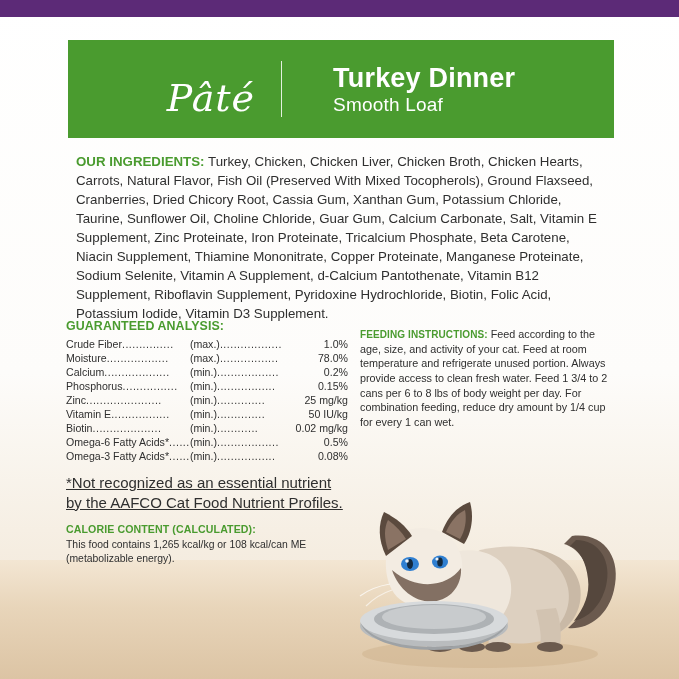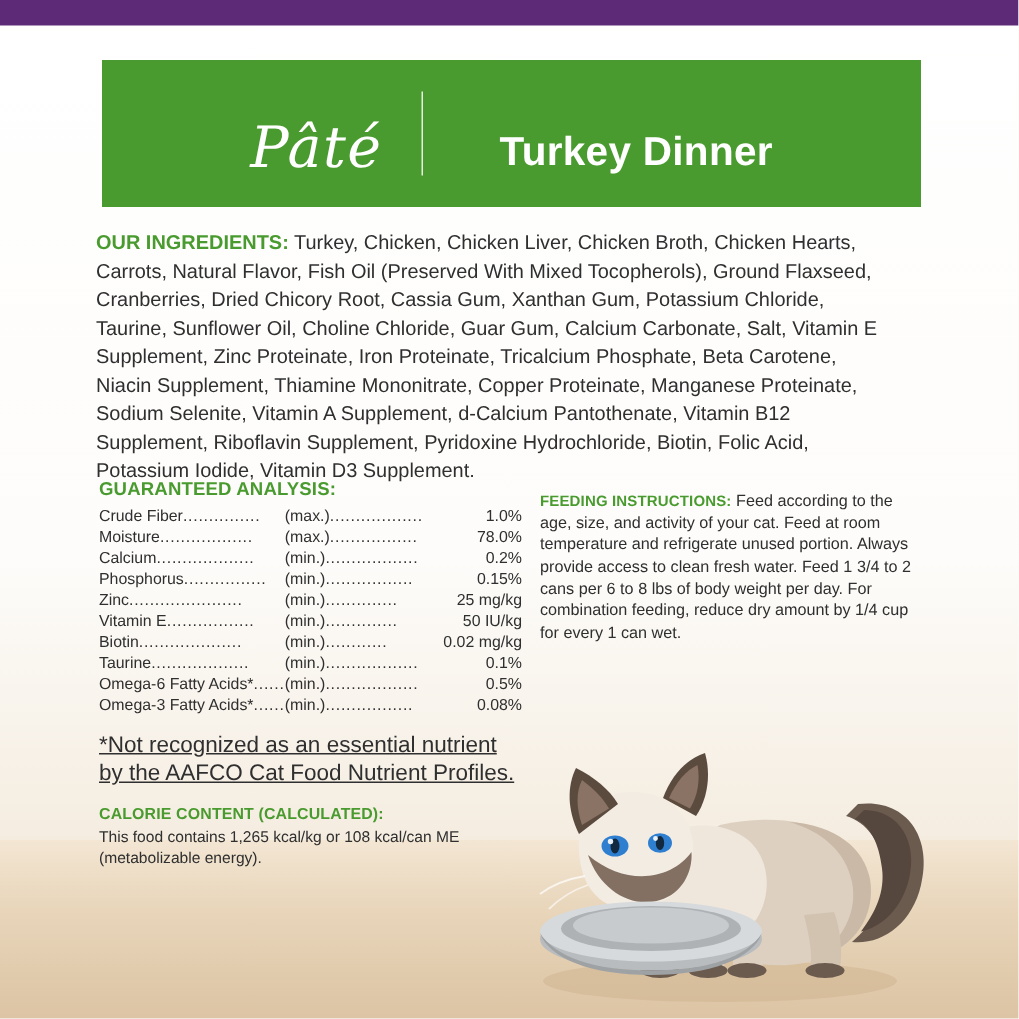--- a/index.html
+++ b/index.html
@@ -100,21 +100,21 @@
     font-size: 19px;
     font-weight: normal;
     line-height: 1.25;
     letter-spacing: .2px;
   }
 
   
   .ingredients {
     position: absolute;
     top: 152px;
-    left: 64px;
+    left: 76px;
     width: 534px;
     font-size: 13.3px;
     line-height: 1.43;
     color: #2f2f2f;
   }
   .ingredients .label {
     color: #4a9b2f;
     font-weight: bold;
   }
 
@@ -227,20 +227,21 @@
 <div class="page">
 
   <div class="top-band"></div>
 
   <div class="hero">
     <div class="hero-inner">
       <div class="hero-pate">Pâté</div>
       <div class="hero-divider"></div>
       <div class="hero-right">
         <div class="hero-title">Turkey Dinner</div>
+        <div class="hero-sub">Smooth Loaf</div>
       </div>
     </div>
   </div>
 
   <div class="ingredients">
     <span class="label">OUR INGREDIENTS:</span><span> Turkey, Chicken, Chicken Liver, Chicken Broth, Chicken Hearts, Carrots, Natural Flavor, Fish Oil (Preserved With Mixed Tocopherols), Ground Flaxseed, Cranberries, Dried Chicory Root, Cassia Gum, Xanthan Gum, Potassium Chloride, Taurine, Sunflower Oil, Choline Chloride, Guar Gum, Calcium Carbonate, Salt, Vitamin E Supplement, Zinc Proteinate, Iron Proteinate, Tricalcium Phosphate, Beta Carotene, Niacin Supplement, Thiamine Mononitrate, Copper Proteinate, Manganese Proteinate, Sodium Selenite, Vitamin A Supplement, d-Calcium Pantothenate, Vitamin B12 Supplement, Riboflavin Supplement, Pyridoxine Hydrochloride, Biotin, Folic Acid, Potassium Iodide, Vitamin D3 Supplement.</span>
   </div>
 
   <div class="col-left">
     <div class="section-head">GUARANTEED ANALYSIS:</div>
@@ -273,25 +274,20 @@
           </tr>
           <tr>
             <td class="ga-name"><span>Vitamin E</span><span class="dotfill">.................</span></td>
             <td class="ga-min"><span>(min.)</span><span class="dotfill">..............</span></td>
             <td class="ga-val">50 IU/kg</td>
           </tr>
           <tr>
             <td class="ga-name"><span>Biotin</span><span class="dotfill">....................</span></td>
             <td class="ga-min"><span>(min.)</span><span class="dotfill">............</span></td>
             <td class="ga-val">0.02 mg/kg</td>
-          </tr>
-          <tr>
-            <td class="ga-name"><span>Taurine</span><span class="dotfill">...................</span></td>
-            <td class="ga-min"><span>(min.)</span><span class="dotfill">..................</span></td>
-            <td class="ga-val">0.1%</td>
           </tr>
           <tr>
             <td class="ga-name"><span>Omega-6 Fatty Acids*</span><span class="dotfill">......</span></td>
             <td class="ga-min"><span>(min.)</span><span class="dotfill">..................</span></td>
             <td class="ga-val">0.5%</td>
           </tr>
           <tr>
             <td class="ga-name"><span>Omega-3 Fatty Acids*</span><span class="dotfill">......</span></td>
             <td class="ga-min"><span>(min.)</span><span class="dotfill">.................</span></td>
             <td class="ga-val">0.08%</td>

